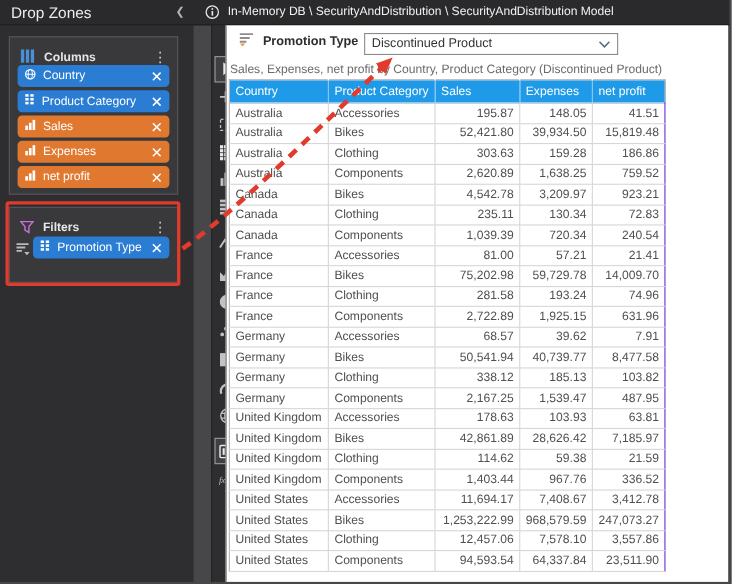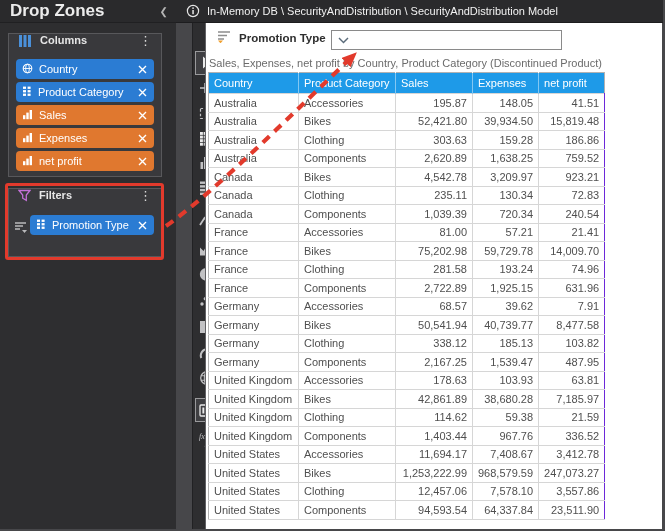--- a/index.html
+++ b/index.html
@@ -3,25 +3,25 @@
 <meta charset="utf-8">
 <style>
   * { margin:0; padding:0; box-sizing:border-box; }
   body { background:#6a6a6a; font-family:"Liberation Sans","DejaVu Sans",sans-serif; }
   .frame { position:relative; width:665px; height:531px; background:#47474a; overflow:hidden; }
 
   
   .sidebar { position:absolute; left:0; top:0; width:176px; height:529px; background:#2e2e30; }
   .sidebar-header { position:absolute; left:0; top:0; width:100%; height:23px; background:#2a2a2c;
     border-bottom:1px solid #202022; display:flex; align-items:center; padding:0 8px 0 10px; }
-  .sidebar-header .title { color:#ececec; font-size:17px; font-weight:bold; flex:1; }
+  .sidebar-header .title { color:#ececec; font-size:14px; font-weight:normal; flex:1; }
   .sidebar-header .chev { color:#b5b5b5; font-size:10px; cursor:default; }
 
   .panel { position:absolute; left:8px; width:154px; background:#39393c; border:1px solid #58585b; }
-  .panel-header { height:24px; display:flex; align-items:flex-start; padding:0 6px 0 9px; }
+  .panel-header { height:24px; display:flex; align-items:flex-end; padding:0 6px 0 9px; }
   .panel-header .ph-label { color:#e6e6e6; font-size:11px; font-weight:bold; flex:1; margin-left:8px; }
   .kebab { color:#d8d8d8; font-size:13px; line-height:13px; padding:0 3px; cursor:default; }
   .chips { padding:1px 7px 4px 7px; }
   .chip { height:20px; border-radius:4px; display:flex; align-items:center; padding:0 7px 0 6px;
     margin-bottom:3px; }
   .chip .chip-label { color:#fff; font-size:11px; flex:1; margin-left:6px; white-space:nowrap;
     overflow:hidden; }
   .chip .chip-x { display:flex; align-items:center; }
   .filters-row { display:flex; align-items:flex-start; padding:2px 7px 0 5px; }
   .filters-row .f-glyph { width:16px; padding-top:4px; flex:none; }
@@ -348,20 +348,21 @@
   <main class="main">
     <div class="filterbar">
       <span class="fb-icon">
         <svg width="14" height="13" viewBox="0 0 14 13">
           <path d="M1 2 h12 M1 5.5 h9 M1 9 h6" stroke="#8d8d8d" stroke-width="1.7"></path>
           <path d="M1 10.5 h5 l-2.5 2.8 z" fill="#f0a02f"></path>
         </svg>
       </span>
       <span class="fb-label">Promotion Type</span>
       <div class="combo">
+        <span class="combo-text">Discontinued Product</span>
         <svg width="11" height="7" viewBox="0 0 11 7">
           <path d="M1 1 L5.5 5.6 L10 1" fill="none" stroke="#5a6b7a" stroke-width="1.4"></path>
         </svg>
       </div>
     </div>
     <div class="grid-title">Sales, Expenses, net profit by Country, Product Category (Discontinued Product)</div>
     <table class="grid" id="grid">
         <thead>
           <tr>
             <th style="width: 90px; background: rgb(30, 154, 232);">Country</th>
@@ -481,21 +482,21 @@
             <td>United Kingdom</td>
             <td>Accessories</td>
             <td class="num">178.63</td>
             <td class="num">103.93</td>
             <td class="num">63.81</td>
           </tr>
           <tr>
             <td>United Kingdom</td>
             <td>Bikes</td>
             <td class="num">42,861.89</td>
-            <td class="num">38,680.28</td>
+            <td class="num">28,626.42</td>
             <td class="num">7,185.97</td>
           </tr>
           <tr>
             <td>United Kingdom</td>
             <td>Clothing</td>
             <td class="num">114.62</td>
             <td class="num">59.38</td>
             <td class="num">21.59</td>
           </tr>
           <tr>

